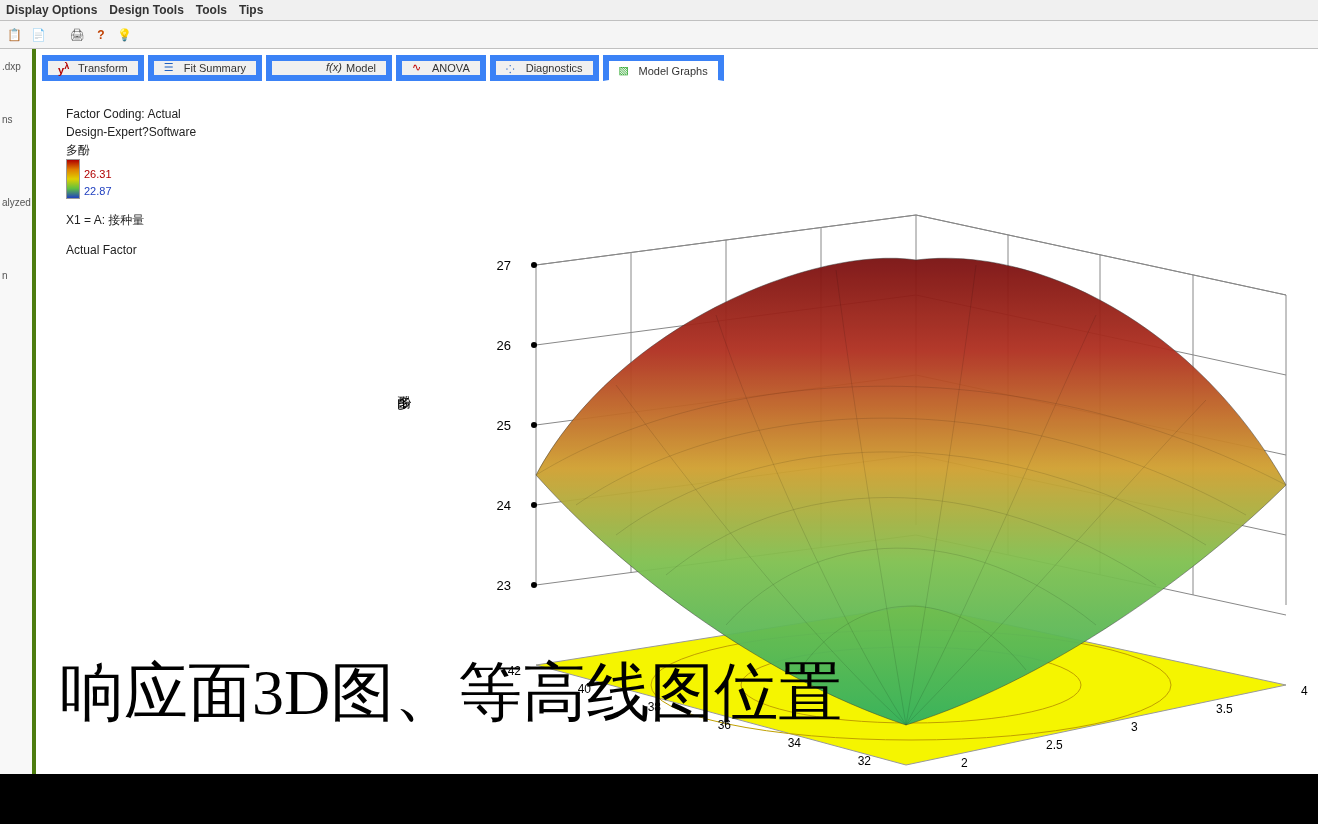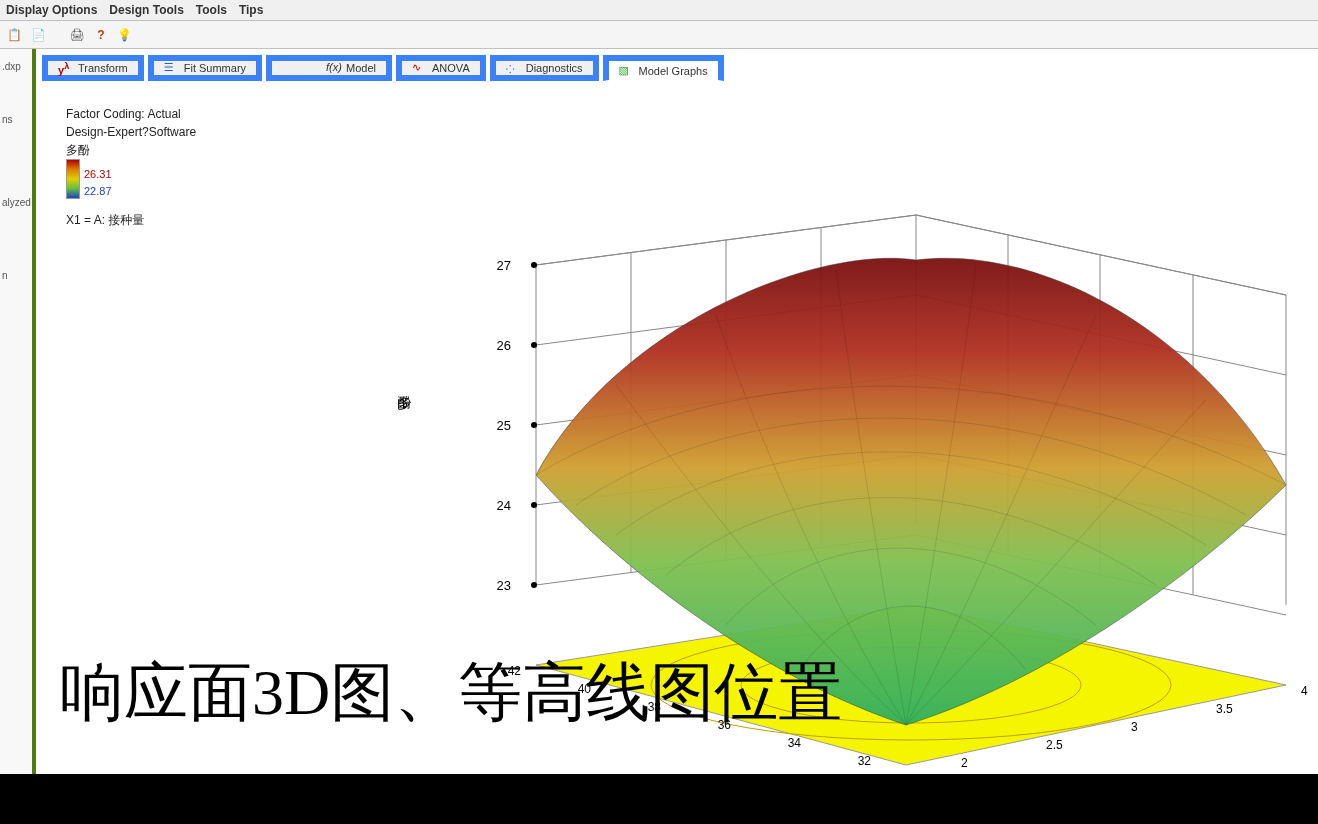--- a/index.html
+++ b/index.html
@@ -108,20 +108,21 @@
         <div class="grad-wrap">
           <div class="gradient-box"></div>
           <div class="grad-labels">
             <span class="hi">26.31</span>
             <span class="lo">22.87</span>
           </div>
         </div>
         <div style="height:12px"></div>
         <div>X1 = A: 接种量</div>
         <div style="height:12px"></div>
+        <div>Actual Factor</div>
       </div>
 
       <div class="z-axis-label" style="left:360px; top:300px;">多酚</div>
 
       <svg class="surface-plot" viewBox="0 0 900 620" xmlns="http://www.w3.org/2000/svg">
         <defs>
           <linearGradient id="surf" x1="0" y1="0" x2="0" y2="1">
             <stop offset="0%" stop-color="#7a1010"></stop>
             <stop offset="20%" stop-color="#b03020"></stop>
             <stop offset="45%" stop-color="#d0a030"></stop>

